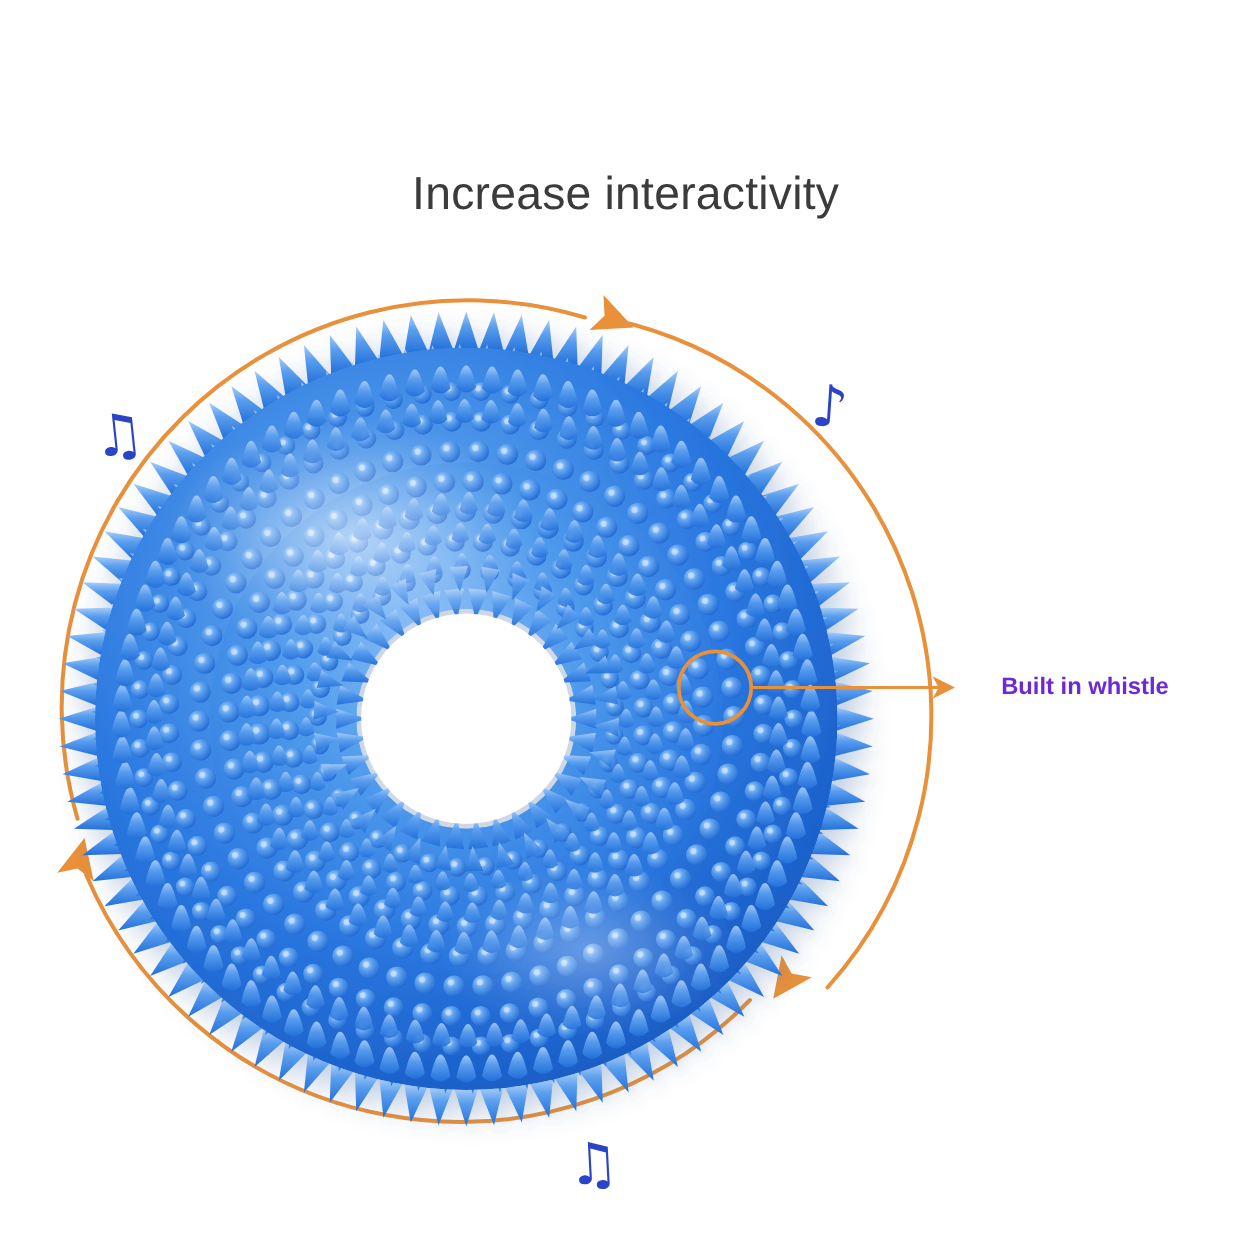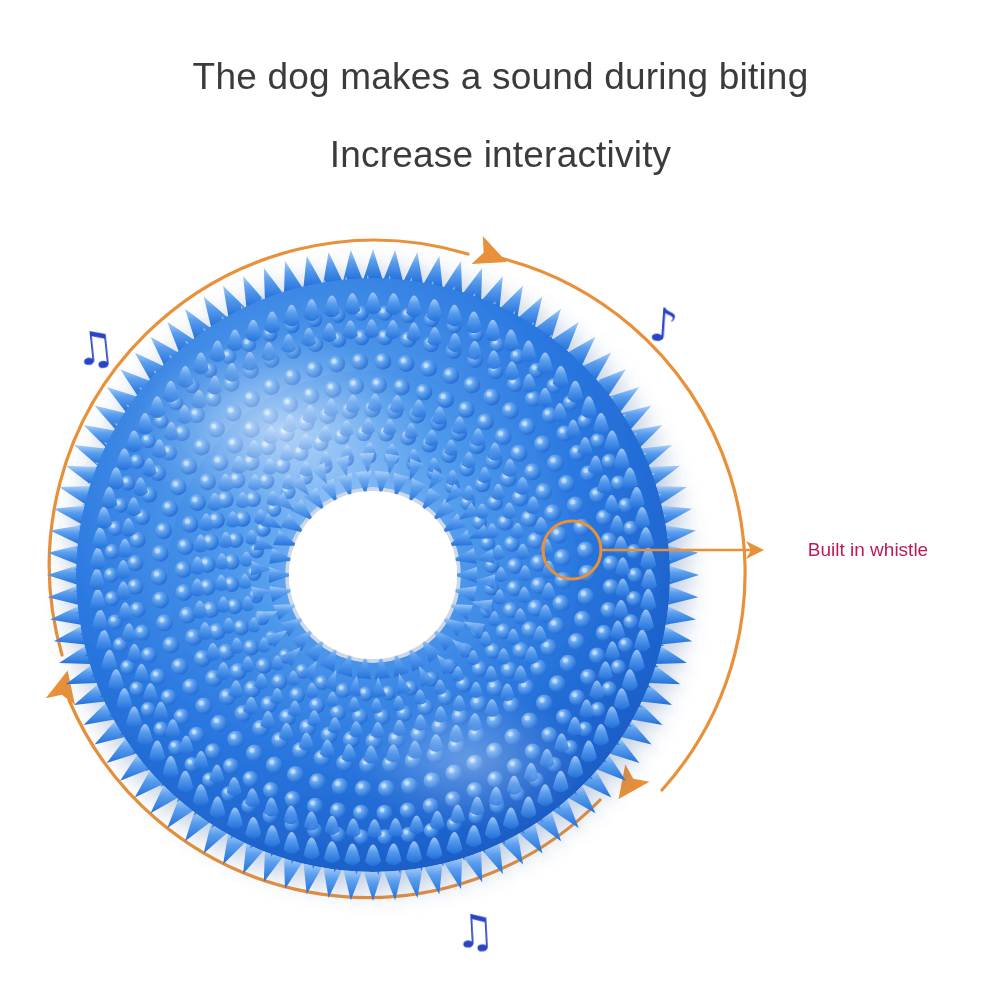--- a/index.html
+++ b/index.html
@@ -39,36 +39,35 @@
     left: 0;
     top: 0;
     width: 1001px;
     height: 1001px;
   }
   .stage svg { display: block; }
 
   
   .callout {
     position: absolute;
-    color: #be185d;
+    color: #6d28d9;
     font-size: 19px;
-    font-weight: 400;
+    font-weight: 700;
     line-height: 1;
     white-space: nowrap;
     text-align: center;
   }
   .callout.l1 { left: 750px; top: 540px; width: 236px; }
   .callout.l2 { left: 744px; top: 578px; width: 248px; }
 </style>
 </head>
 <body>
 
 <div id="page">
 
-  <div class="headline line1">The dog makes a sound during biting</div>
   <div class="headline line2">Increase interactivity</div>
 
   <div class="stage">
     <svg width="1001" height="1001" viewBox="0 0 1001 1001">
       <defs>
 
         <radialGradient id="ringBody" cx="40%" cy="34%" r="74%">
           <stop offset="0%" stop-color="#7fb6f4"></stop>
           <stop offset="28%" stop-color="#4e97ea"></stop>
           <stop offset="60%" stop-color="#2a78e0"></stop>

